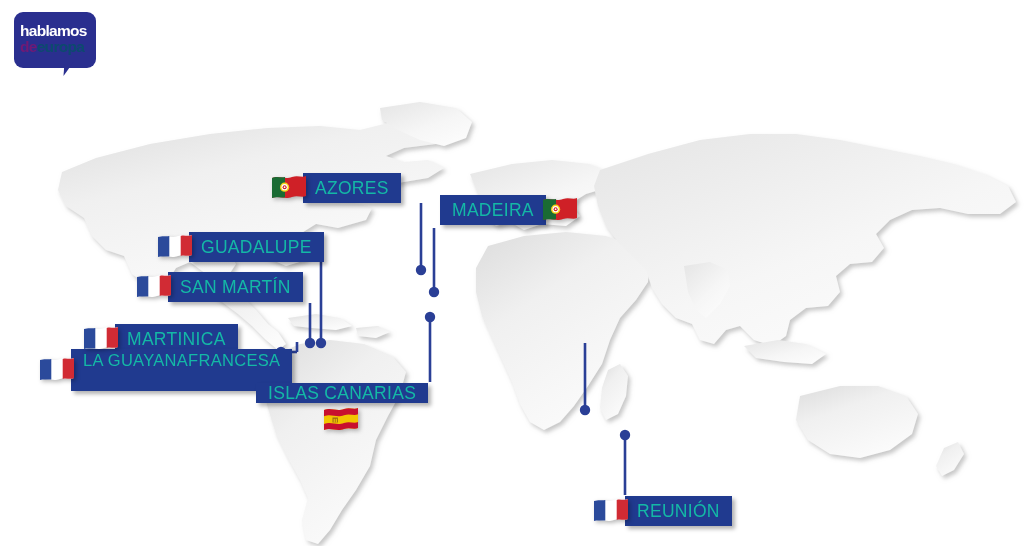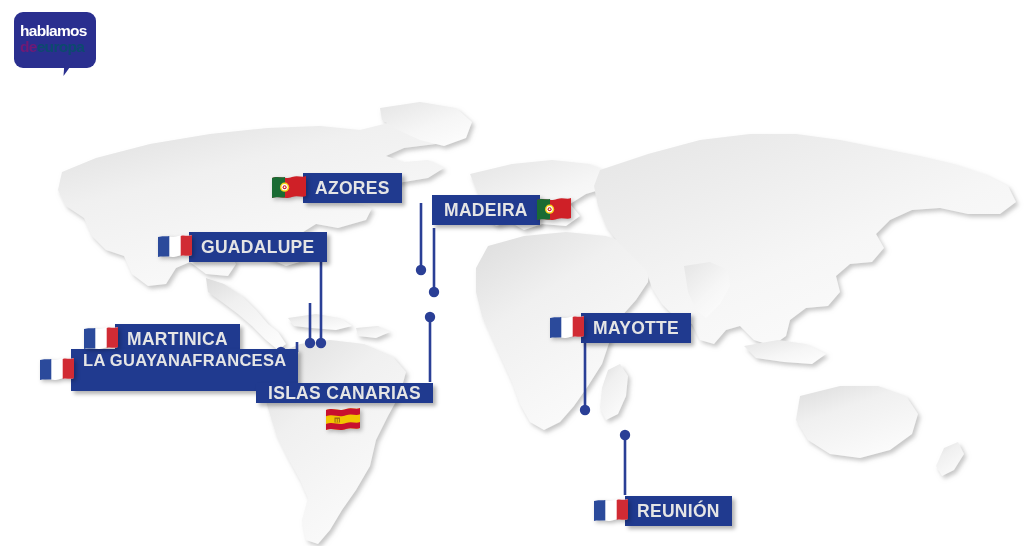--- a/index.html
+++ b/index.html
@@ -56,21 +56,21 @@
   .label .box{
     background:#203a8f;
     height:30px;
     display:flex;align-items:center;
     padding:0 12px;
     box-shadow:3px 3px 4px rgba(0,0,0,0.30);
     box-sizing:border-box;
   }
   .label.two .box{height:42px;flex-direction:row;align-items:flex-start;justify-content:center;padding:2px 12px;}
   .label .txt{
-    color:#e5e5e5;font-size:17.5px;font-weight:700;
+    color:#14b8a6;font-size:17.5px;font-weight:400;
     letter-spacing:0.3px;white-space:nowrap;line-height:1.15;
   }
   .label.two .txt{font-size:16.5px;}
   .flag{width:34px;height:26px;flex:0 0 34px;filter:drop-shadow(2px 2px 2px rgba(0,0,0,0.28));}
   .flag.left{margin-right:-3px;z-index:3;position:relative;}
   .flag.right{margin-left:-3px;z-index:3;position:relative;}
 </style>
 </head>
 <body>
 
@@ -175,21 +175,21 @@
       <circle cx="12.6" cy="12.2" r="4.6" fill="#f7d117"></circle>
       <circle cx="12.6" cy="12.2" r="3.1" fill="#ffffff"></circle>
       <circle cx="12.6" cy="12.2" r="2.0" fill="#cf2027"></circle>
       <circle cx="12.6" cy="12.2" r="0.9" fill="#ffffff"></circle>
     </svg>
     <div class="box">
       <span class="txt">AZORES</span>
     </div>
   </div>
 
-  <div class="label" style="left:420px;top:195px;padding-left:12px;">
+  <div class="label" style="left:440px;top:195px;">
     <div class="box">
       <span class="txt">MADEIRA</span>
     </div>
     <svg class="flag right" viewBox="0 0 34 26">
       <path d="M0,3 C8,0 12,5 20,2 C26,0 30,3 34,1 L34,21 C30,23 26,20 20,22 C12,25 8,20 0,23 Z" fill="#cf2027"></path>
       <path d="M0,3 C5,1 8,3 13,2.1 L13,22.3 C8,23.2 5,21.5 0,23 Z" fill="#1a6b33"></path>
       <circle cx="12.6" cy="12.2" r="4.6" fill="#f7d117"></circle>
       <circle cx="12.6" cy="12.2" r="3.1" fill="#ffffff"></circle>
       <circle cx="12.6" cy="12.2" r="2.0" fill="#cf2027"></circle>
       <circle cx="12.6" cy="12.2" r="0.9" fill="#ffffff"></circle>
@@ -200,20 +200,30 @@
     <svg class="flag left" viewBox="0 0 34 26">
       <path d="M0,3 C8,0 12,5 20,2 C26,0 30,3 34,1 L34,21 C30,23 26,20 20,22 C12,25 8,20 0,23 Z" fill="#ffffff"></path>
       <path d="M0,3 C4,1.5 7,2.5 11.3,2.0 L11.3,22.4 C7,22.9 4,21.8 0,23 Z" fill="#2b4a9b"></path>
       <path d="M22.7,1.9 C26.5,0.6 30,3 34,1 L34,21 C30,23 26.5,20.6 22.7,21.9 Z" fill="#d12b34"></path>
     </svg>
     <div class="box">
       <span class="txt">GUADALUPE</span>
     </div>
   </div>
 
+  <div class="label" style="left:137px;top:272px;">
+    <svg class="flag left" viewBox="0 0 34 26">
+      <path d="M0,3 C8,0 12,5 20,2 C26,0 30,3 34,1 L34,21 C30,23 26,20 20,22 C12,25 8,20 0,23 Z" fill="#ffffff"></path>
+      <path d="M0,3 C4,1.5 7,2.5 11.3,2.0 L11.3,22.4 C7,22.9 4,21.8 0,23 Z" fill="#2b4a9b"></path>
+      <path d="M22.7,1.9 C26.5,0.6 30,3 34,1 L34,21 C30,23 26.5,20.6 22.7,21.9 Z" fill="#d12b34"></path>
+    </svg>
+    <div class="box">
+      <span class="txt">SAN MARTÍN</span>
+    </div>
+  </div>
 
   <div class="label" style="left:84px;top:324px;">
     <svg class="flag left" viewBox="0 0 34 26">
       <path d="M0,3 C8,0 12,5 20,2 C26,0 30,3 34,1 L34,21 C30,23 26,20 20,22 C12,25 8,20 0,23 Z" fill="#ffffff"></path>
       <path d="M0,3 C4,1.5 7,2.5 11.3,2.0 L11.3,22.4 C7,22.9 4,21.8 0,23 Z" fill="#2b4a9b"></path>
       <path d="M22.7,1.9 C26.5,0.6 30,3 34,1 L34,21 C30,23 26.5,20.6 22.7,21.9 Z" fill="#d12b34"></path>
     </svg>
     <div class="box">
       <span class="txt">MARTINICA</span>
     </div>
@@ -238,30 +248,20 @@
     <svg class="flag right" viewBox="0 0 34 26">
       <path d="M0,3 C8,0 12,5 20,2 C26,0 30,3 34,1 L34,21 C30,23 26,20 20,22 C12,25 8,20 0,23 Z" fill="#f2c500"></path>
       <path d="M0,3 C8,0 12,5 20,2 C26,0 30,3 34,1 L34,7.2 C30,9.2 26,6.2 20,8.2 C12,11.2 8,6.2 0,9.2 Z" fill="#c8102e"></path>
       <path d="M0,17 C8,14 12,19 20,16 C26,14 30,17 34,15 L34,21 C30,23 26,20 20,22 C12,25 8,20 0,23 Z" fill="#c8102e"></path>
       <rect x="8.5" y="10.5" width="5.4" height="5" fill="#9a6a16"></rect>
       <rect x="9.6" y="11.8" width="1.2" height="3.7" fill="#f2c500"></rect>
       <rect x="11.7" y="11.8" width="1.2" height="3.7" fill="#f2c500"></rect>
     </svg>
   </div>
 
-  <div class="label" style="left:550px;top:313px;">
-    <svg class="flag left" viewBox="0 0 34 26">
-      <path d="M0,3 C8,0 12,5 20,2 C26,0 30,3 34,1 L34,21 C30,23 26,20 20,22 C12,25 8,20 0,23 Z" fill="#ffffff"></path>
-      <path d="M0,3 C4,1.5 7,2.5 11.3,2.0 L11.3,22.4 C7,22.9 4,21.8 0,23 Z" fill="#2b4a9b"></path>
-      <path d="M22.7,1.9 C26.5,0.6 30,3 34,1 L34,21 C30,23 26.5,20.6 22.7,21.9 Z" fill="#d12b34"></path>
-    </svg>
-    <div class="box">
-      <span class="txt">MAYOTTE</span>
-    </div>
-  </div>
 
   <div class="label" style="left:594px;top:496px;">
     <svg class="flag left" viewBox="0 0 34 26">
       <path d="M0,3 C8,0 12,5 20,2 C26,0 30,3 34,1 L34,21 C30,23 26,20 20,22 C12,25 8,20 0,23 Z" fill="#ffffff"></path>
       <path d="M0,3 C4,1.5 7,2.5 11.3,2.0 L11.3,22.4 C7,22.9 4,21.8 0,23 Z" fill="#2b4a9b"></path>
       <path d="M22.7,1.9 C26.5,0.6 30,3 34,1 L34,21 C30,23 26.5,20.6 22.7,21.9 Z" fill="#d12b34"></path>
     </svg>
     <div class="box">
       <span class="txt">REUNIÓN</span>
     </div>

